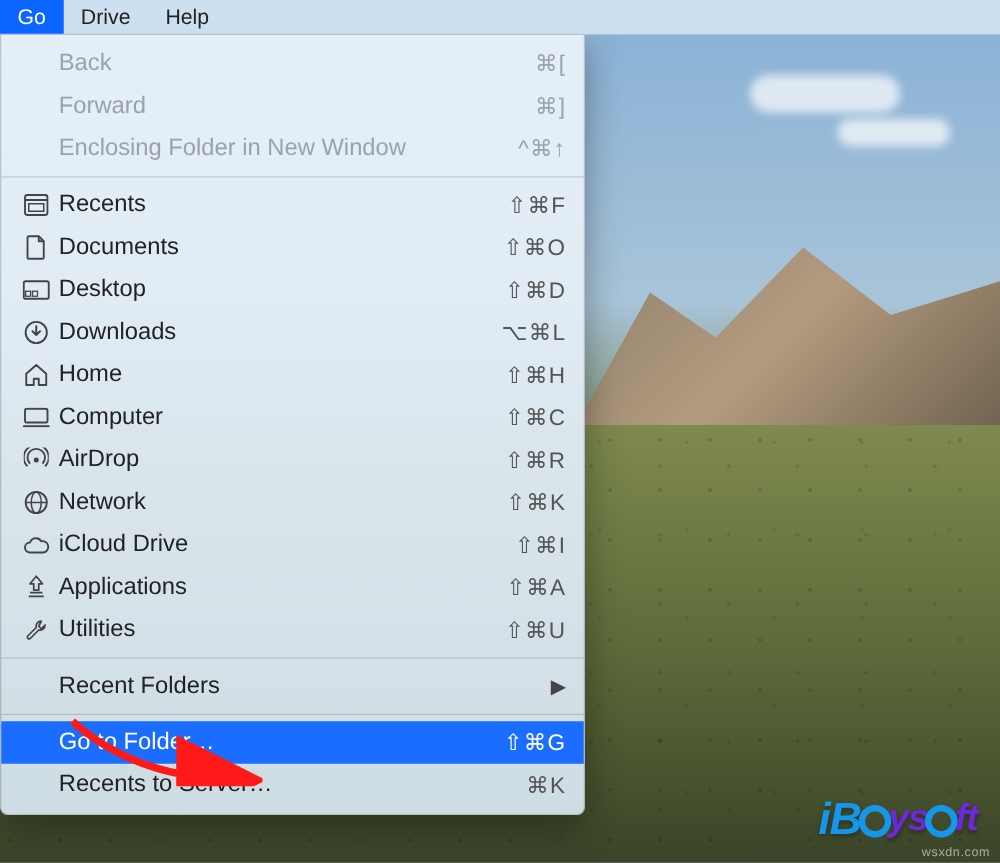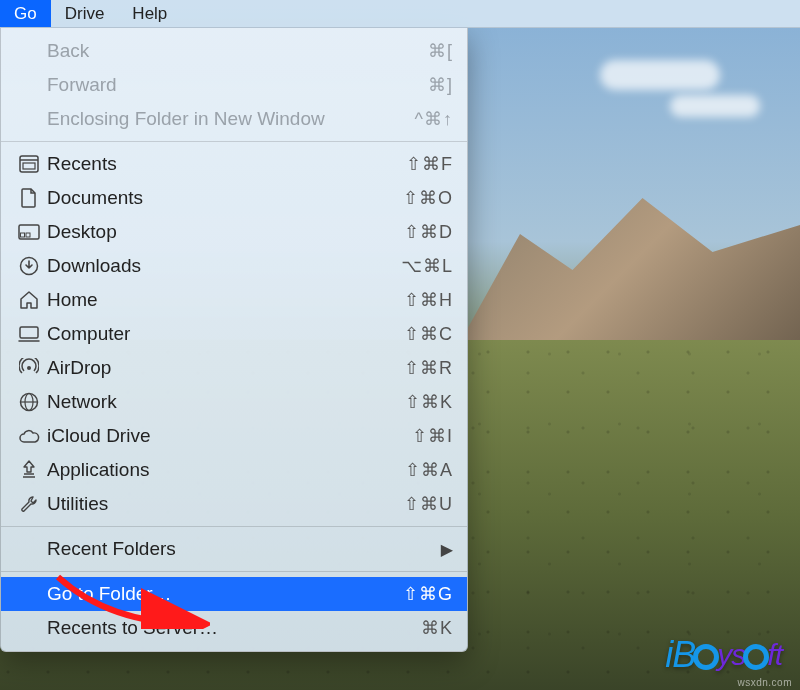--- a/index.html
+++ b/index.html
@@ -103,21 +103,21 @@
     width: 160px; height: 60px;
     pointer-events:none;
   }
 
   .logo {
     position: absolute;
     right: 18px;
     bottom: 14px;
     z-index: 50;
     font-family: Arial, sans-serif;
-    font-weight: 400;
+    font-weight: 700;
     font-size: 30px;
     font-style: italic;
     letter-spacing: -1px;
     color: #fff;
     text-shadow: 0 2px 4px rgba(0,0,0,0.4);
     display:flex; align-items:center;
   }
   .logo .i1 { color:#1596e8; font-size:36px; }
   .logo .rest { color:#6d28d9; }
   .logo .ring {

